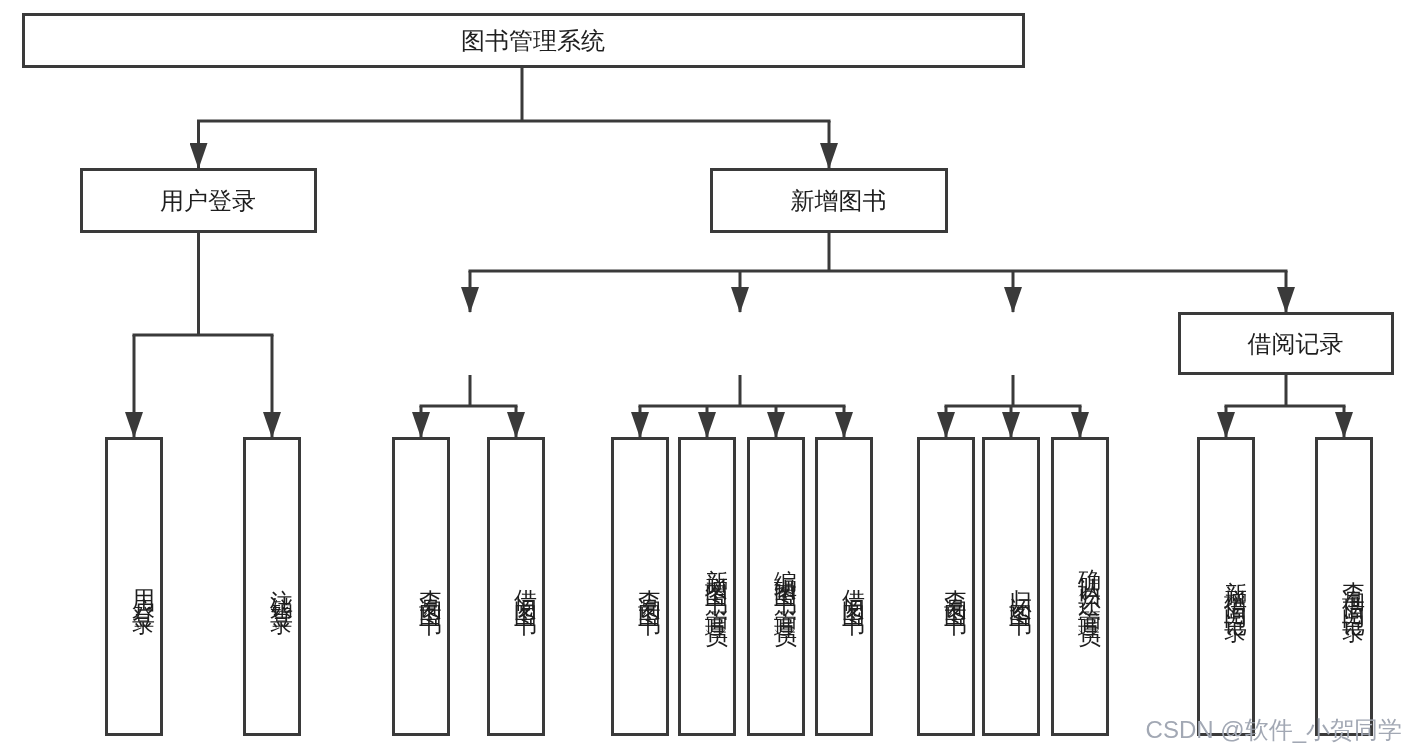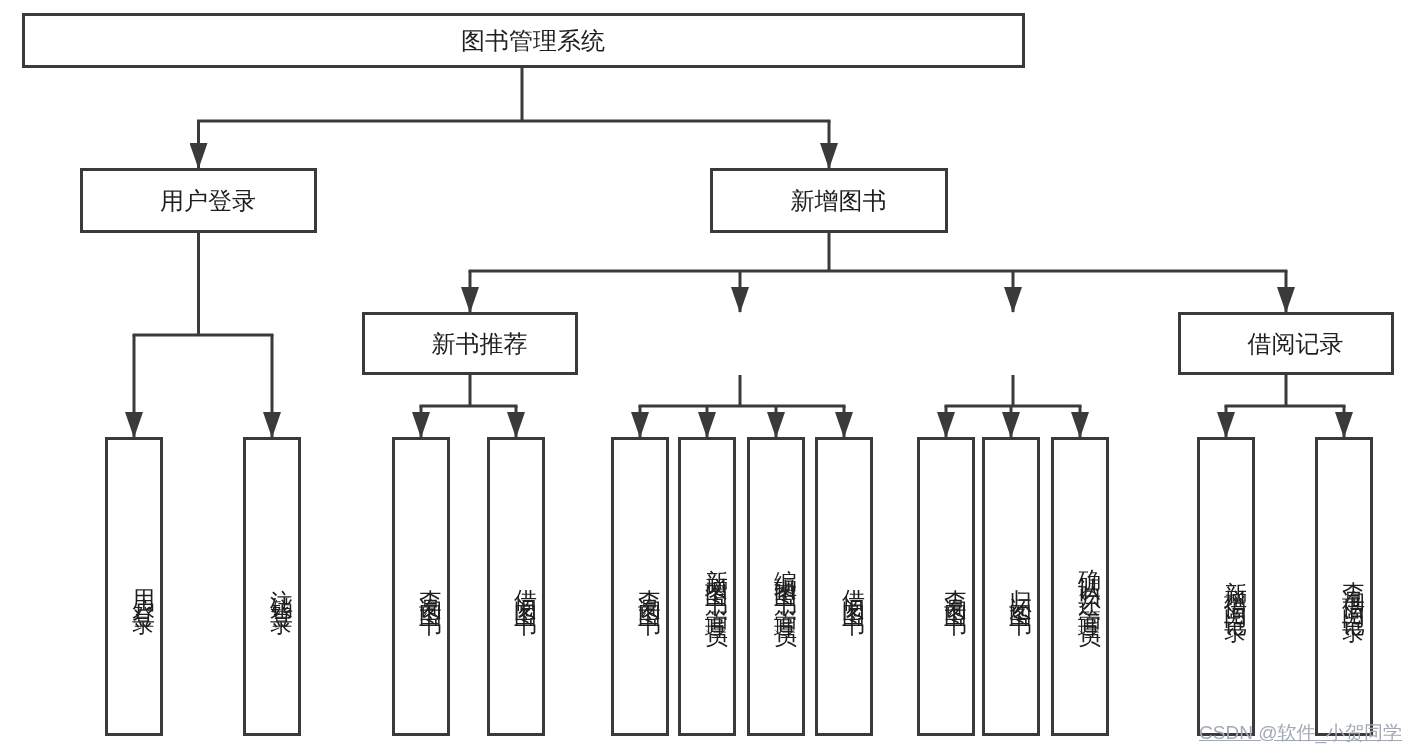--- a/index.html
+++ b/index.html
@@ -45,25 +45,24 @@
     writing-mode:vertical-rl;
     text-orientation:mixed;
     font-size:23px;
     line-height:1;
     letter-spacing:8px;
   }
   .watermark{
     position:absolute;
     right:3px;
     bottom:1px;
-    font-size:19px;
+    font-size:24px;
     color:var(--watermark);
     z-index:5;
     white-space:nowrap;
-    text-decoration:underline;
   }
 </style>
 </head>
 <body>
 
 <div class="canvas">
 
   <svg class="wires" width="1405" height="747" viewBox="0 0 1405 747" aria-hidden="true">
     <defs>
       <marker id="arrow" markerUnits="userSpaceOnUse" markerWidth="26" markerHeight="18" refX="25" refY="9" orient="auto">
@@ -104,21 +103,20 @@
 
     <path d="M1226 406 V437" marker-end="url(#arrow)"></path>
     <path d="M1344 406 V437" marker-end="url(#arrow)"></path>
   </svg>
 
   <div class="node h" style="left:22px;top:13px;width:1003px;height:55px;">图书管理系统</div>
 
   <div class="node h" style="left:80px;top:168px;width:237px;height:65px;">用户登录</div>
   <div class="node h" style="left:710px;top:168px;width:238px;height:65px;">新增图书</div>
 
-  <div class="node h" style="left:362px;top:312px;width:216px;height:63px;">新书推荐</div>
   <div class="node h" style="left:1178px;top:312px;width:216px;height:63px;">借阅记录</div>
 
   <div class="node v" style="left:105px;top:437px;width:58px;height:299px;">用户登录</div>
   <div class="node v" style="left:243px;top:437px;width:58px;height:299px;">注销登录</div>
 
   <div class="node v" style="left:392px;top:437px;width:58px;height:299px;">查询图书</div>
   <div class="node v" style="left:487px;top:437px;width:58px;height:299px;">借阅图书</div>
 
   <div class="node v" style="left:611px;top:437px;width:58px;height:299px;">查询图书</div>
   <div class="node v" style="left:678px;top:437px;width:58px;height:299px;">新增图书（管理员）</div>

